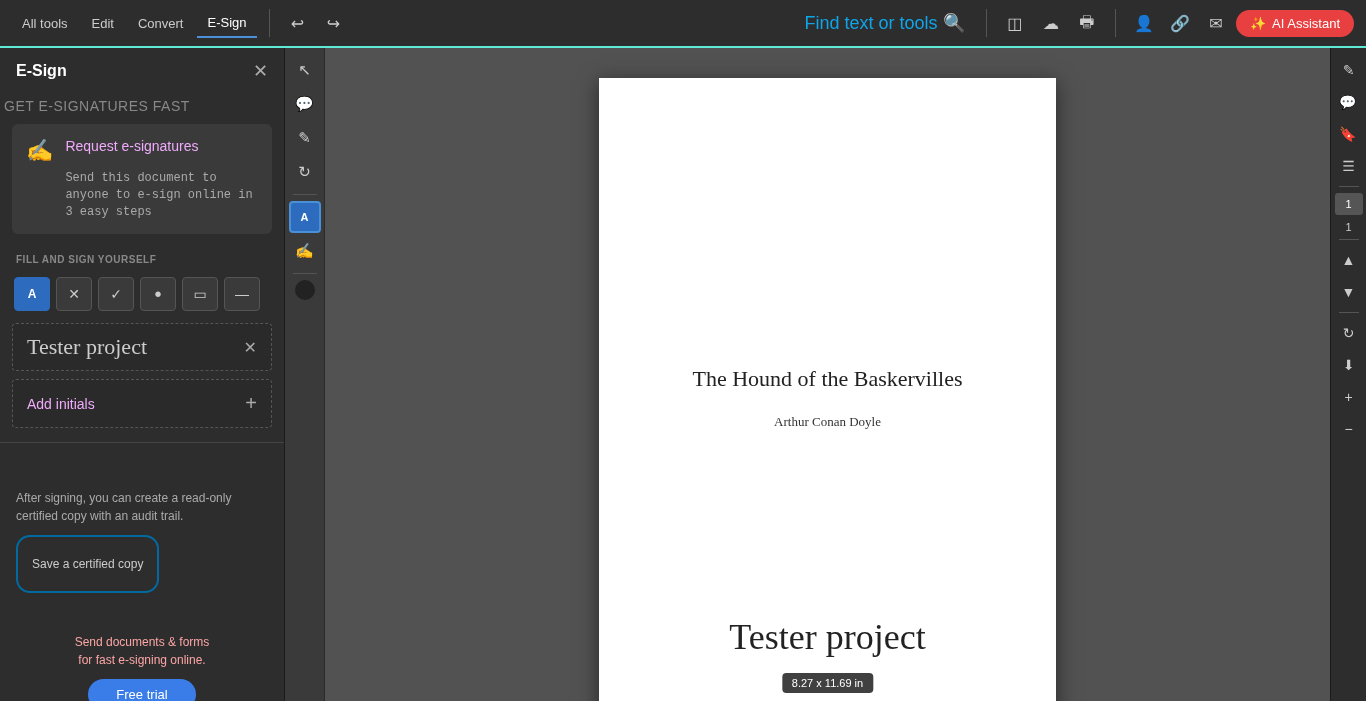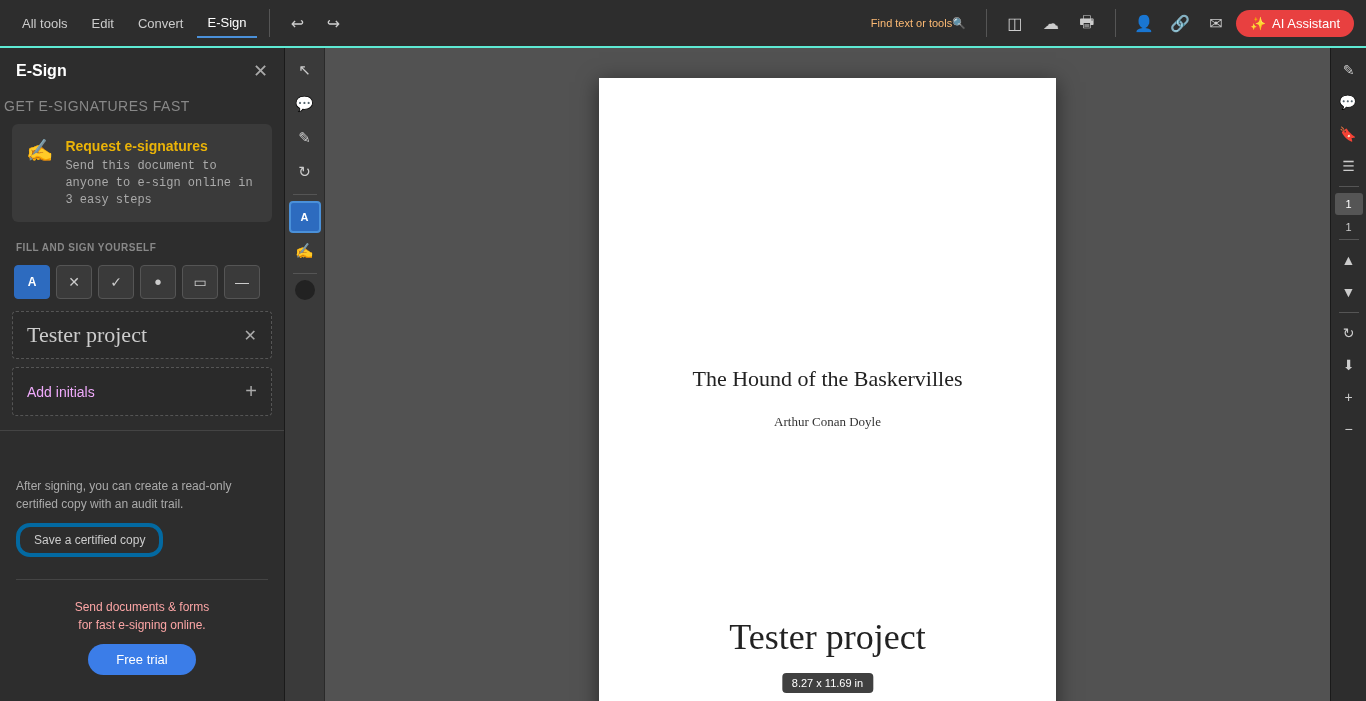--- a/index.html
+++ b/index.html
@@ -42,23 +42,23 @@
       color: #ccc;
       cursor: pointer;
       display: flex; align-items: center; justify-content: center;
       border-radius: 3px;
       font-size: 16px;
     }
     .toolbar-spacer { flex: 1; }
     .search-area {
       display: flex;
       align-items: center;
-      gap: 0;
-      color: #fdba74;
-      font-size: 11px;
+      gap: 6px;
+      color: #0ea5e9;
+      font-size: 18px;
       cursor: pointer;
       padding: 4px 8px;
       border-radius: 4px;
     }
     .toolbar-right-icons {
       display: flex;
       align-items: center;
       gap: 4px;
     }
     .ai-assistant-btn {
@@ -127,24 +127,24 @@
       padding: 14px;
       display: flex;
       gap: 12px;
       cursor: pointer;
     }
     .card-icon {
       font-size: 22px;
       color: #aaa;
     }
     .card-text-title {
-      color: #eab308;
+      color: #f0abfc;
       font-size: 14px;
-      font-weight: bold;
-      margin-bottom: 4px;
+      font-weight: normal;
+      margin-bottom: 16px;
     }
     .card-text-desc {
       color: #aaa;
       font-size: 12px;
       line-height: 1.4;
       font-family: Liberation Mono, monospace;
     }
 
     .fill-sign-label {
       color: #888;
@@ -228,25 +228,25 @@
       border-top: 1px solid #444;
     }
     .certified-copy-text {
       color: #aaa;
       font-size: 12px;
       line-height: 1.5;
       margin-bottom: 10px;
       margin-top: 36px;
     }
     .save-certified-btn {
-      border: 4px solid #0369a1;
+      border: 2px solid #0369a1;
       background: transparent;
       color: #ccc;
       font-size: 12px;
-      padding: 6px 14px;
+      padding: 20px 14px;
       border-radius: 14px;
       cursor: pointer;
     }
 
     .divider-line {
       height: 1px;
       background: #444;
       margin: 8px 16px;
     }
 

